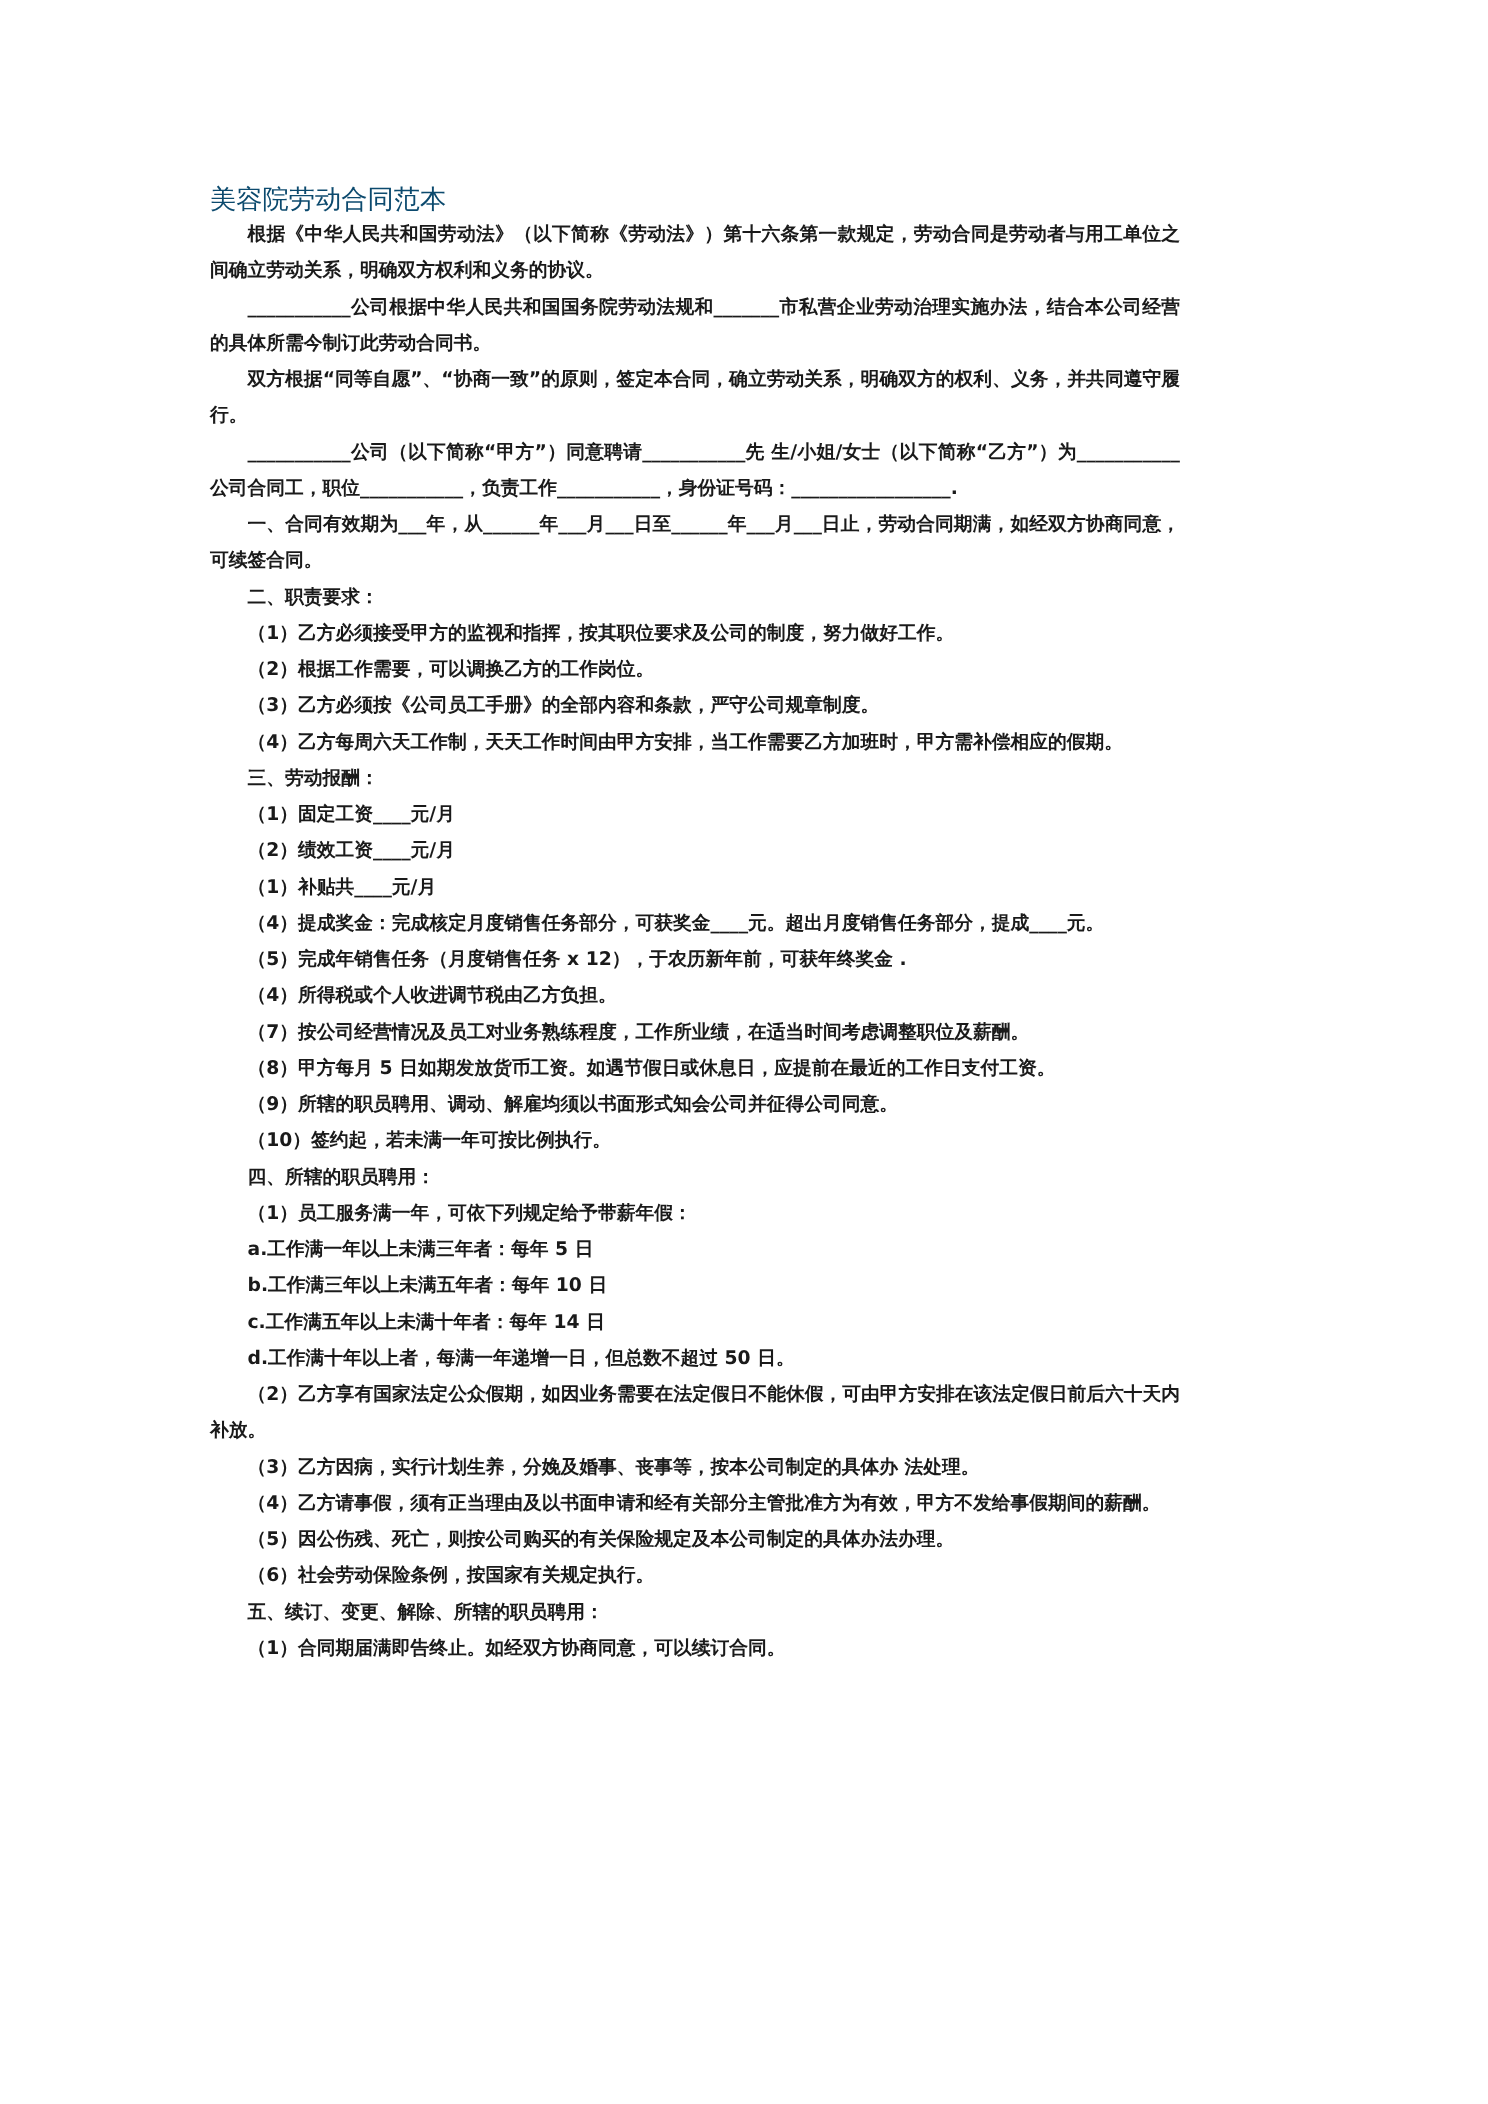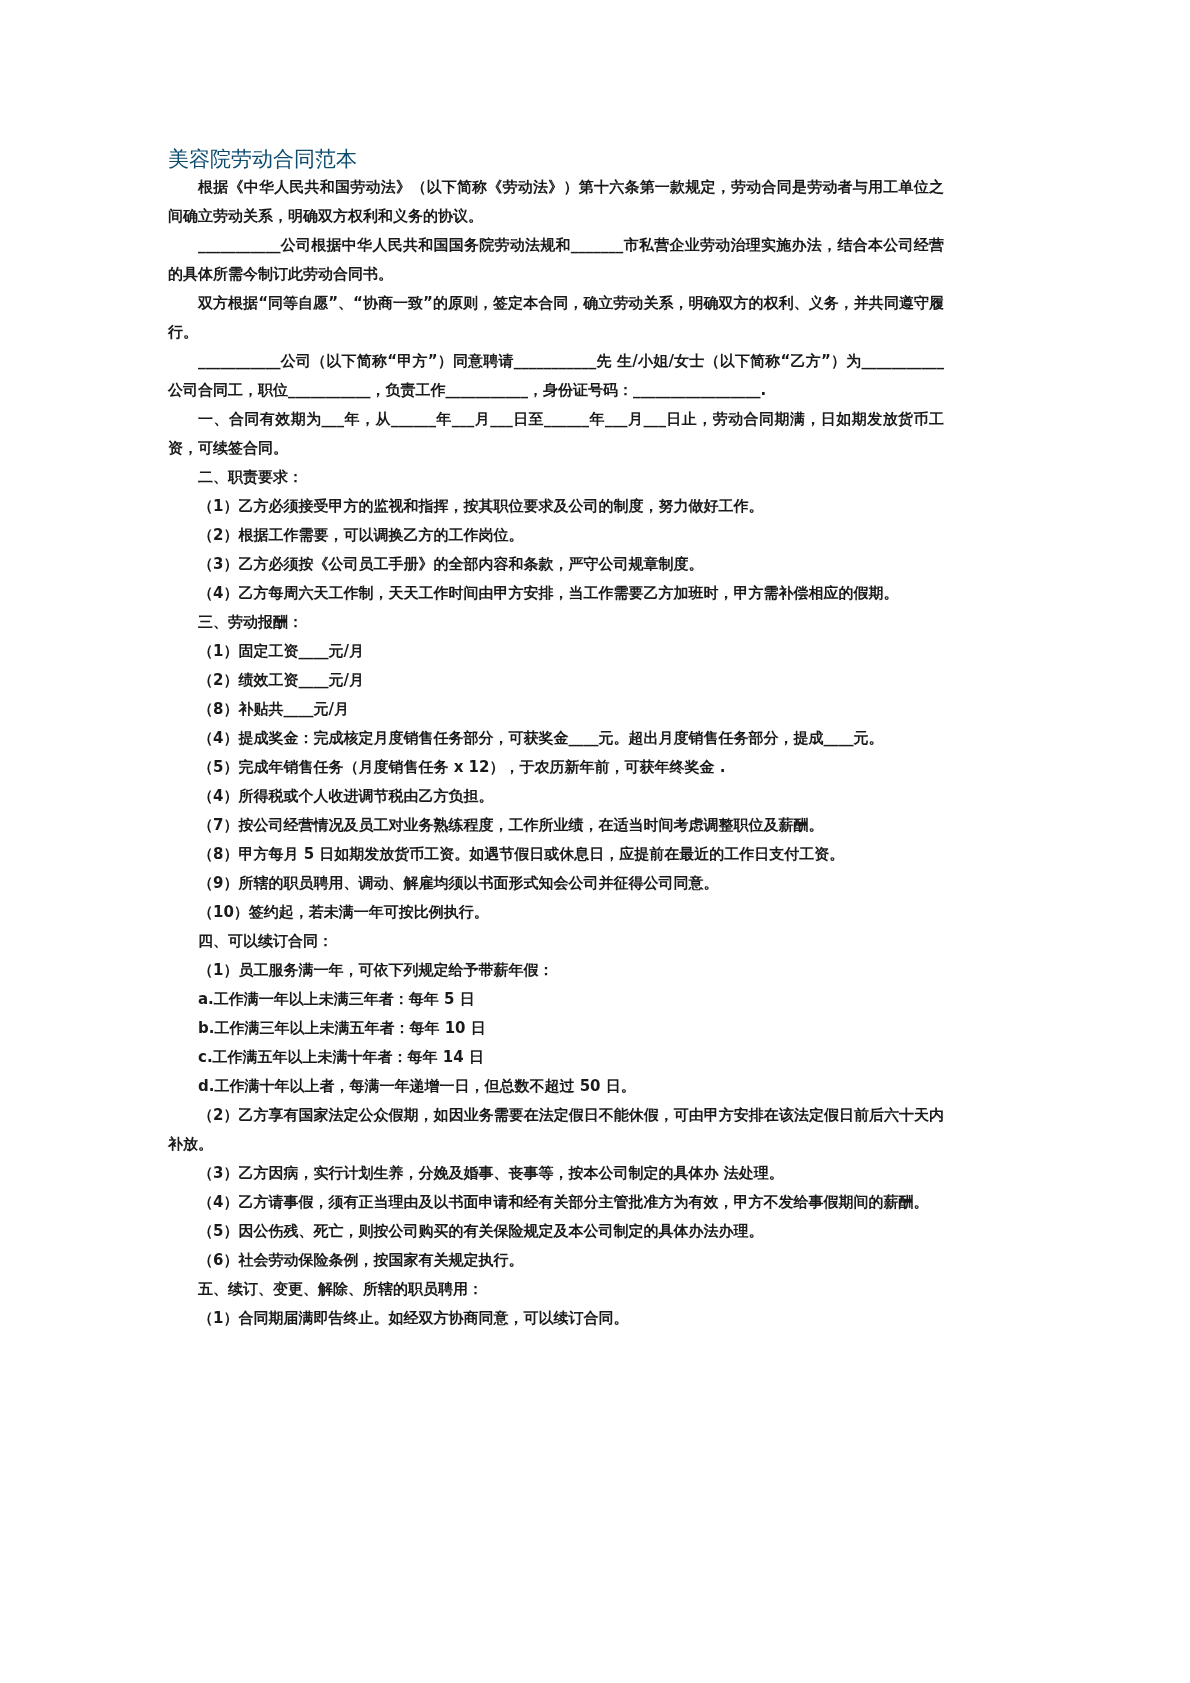--- a/index.html
+++ b/index.html
@@ -31,41 +31,41 @@
 <body>
 
 <div class="page">
   <h1 class="title">美容院劳动合同范本</h1>
 
   <p class="indent">根据《中华人民共和国劳动法》（以下简称《劳动法》）第十六条第一款规定，劳动合同是劳动者与用工单位之间确立劳动关系，明确双方权利和义务的协议。</p>
   <p class="indent">___________公司根据中华人民共和国国务院劳动法规和_______市私营企业劳动治理实施办法，结合本公司经营的具体所需今制订此劳动合同书。</p>
   <p class="indent">双方根据“同等自愿”、“协商一致”的原则，签定本合同，确立劳动关系，明确双方的权利、义务，并共同遵守履行。</p>
   <p class="indent">___________公司（以下简称“甲方”）同意聘请___________先 生/小姐/女士（以下简称“乙方”）为___________公司合同工，职位___________，负责工作___________，身份证号码：_________________.</p>
 
-  <p class="indent">一、合同有效期为___年，从______年___月___日至______年___月___日止，劳动合同期满，日如期发放货币工资，可续签合同。</p>
+  <p class="indent">一、合同有效期为___年，从______年___月___日至______年___月___日止，劳动合同期满，如经双方协商同意，可续签合同。</p>
 
   <p class="item">二、职责要求：</p>
   <p class="item">（1）乙方必须接受甲方的监视和指挥，按其职位要求及公司的制度，努力做好工作。</p>
   <p class="item">（2）根据工作需要，可以调换乙方的工作岗位。</p>
   <p class="item">（3）乙方必须按《公司员工手册》的全部内容和条款，严守公司规章制度。</p>
   <p class="item">（4）乙方每周六天工作制，天天工作时间由甲方安排，当工作需要乙方加班时，甲方需补偿相应的假期。</p>
 
   <p class="item">三、劳动报酬：</p>
   <p class="item">（1）固定工资____元/月</p>
   <p class="item">（2）绩效工资____元/月</p>
-  <p class="item">（8）补贴共____元/月</p>
+  <p class="item">（1）补贴共____元/月</p>
   <p class="item">（4）提成奖金：完成核定月度销售任务部分，可获奖金____元。超出月度销售任务部分，提成____元。</p>
   <p class="item">（5）完成年销售任务（月度销售任务 x 12），于农历新年前，可获年终奖金 .</p>
   <p class="item">（4）所得税或个人收进调节税由乙方负担。</p>
   <p class="item">（7）按公司经营情况及员工对业务熟练程度，工作所业绩，在适当时间考虑调整职位及薪酬。</p>
   <p class="item">（8）甲方每月 5 日如期发放货币工资。如遇节假日或休息日，应提前在最近的工作日支付工资。</p>
   <p class="item">（9）所辖的职员聘用、调动、解雇均须以书面形式知会公司并征得公司同意。</p>
   <p class="item">（10）签约起，若未满一年可按比例执行。</p>
 
-  <p class="item">四、可以续订合同：</p>
+  <p class="item">四、所辖的职员聘用：</p>
   <p class="item">（1）员工服务满一年，可依下列规定给予带薪年假：</p>
   <p class="item">a.工作满一年以上未满三年者：每年 5 日</p>
   <p class="item">b.工作满三年以上未满五年者：每年 10 日</p>
   <p class="item">c.工作满五年以上未满十年者：每年 14 日</p>
   <p class="item">d.工作满十年以上者，每满一年递增一日，但总数不超过 50 日。</p>
   <p class="indent">（2）乙方享有国家法定公众假期，如因业务需要在法定假日不能休假，可由甲方安排在该法定假日前后六十天内补放。</p>
   <p class="item">（3）乙方因病，实行计划生养，分娩及婚事、丧事等，按本公司制定的具体办 法处理。</p>
   <p class="item">（4）乙方请事假，须有正当理由及以书面申请和经有关部分主管批准方为有效，甲方不发给事假期间的薪酬。</p>
   <p class="item">（5）因公伤残、死亡，则按公司购买的有关保险规定及本公司制定的具体办法办理。</p>
   <p class="item">（6）社会劳动保险条例，按国家有关规定执行。</p>

